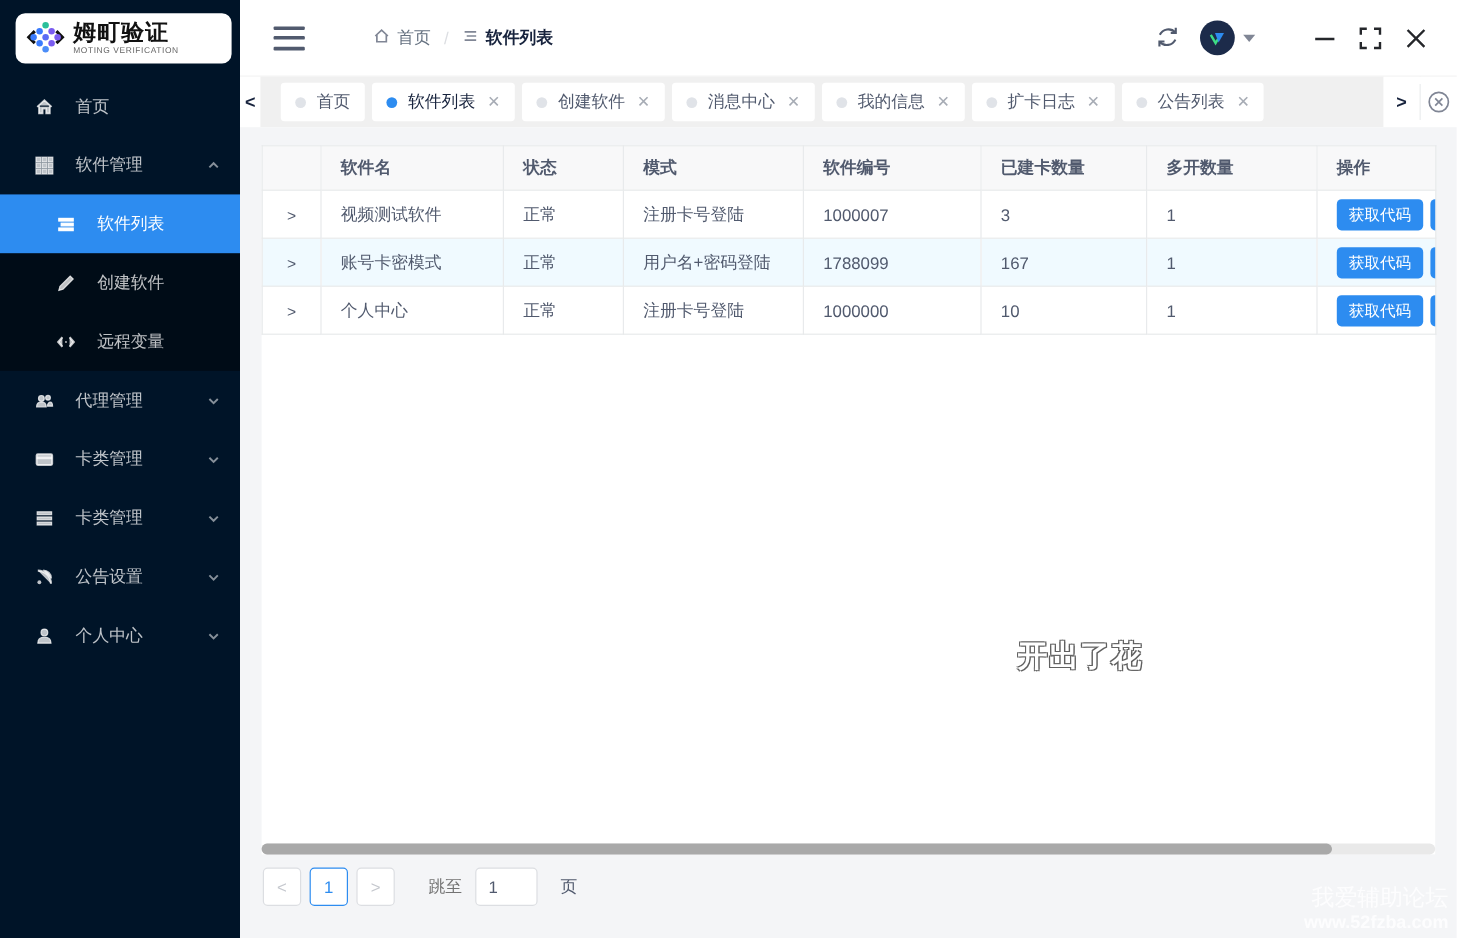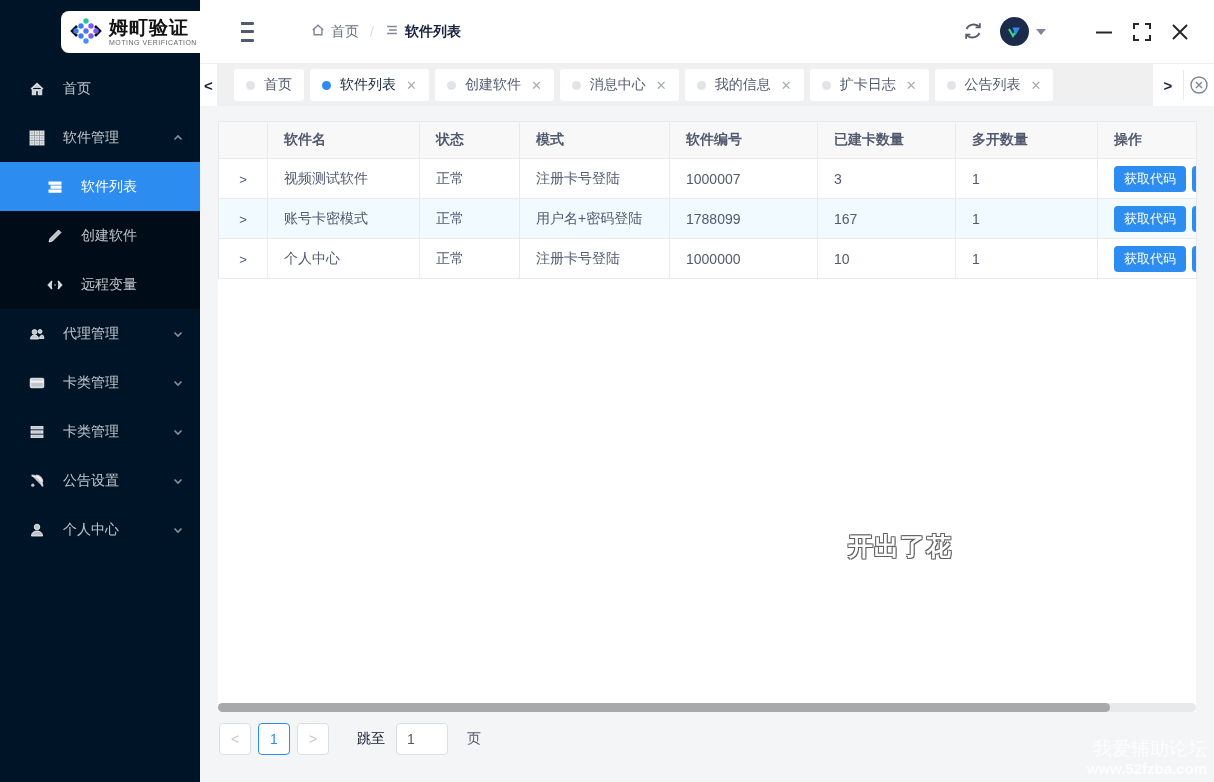--- a/index.html
+++ b/index.html
@@ -1,21 +1,21 @@
 <!DOCTYPE html>
 <html><head>
 <meta charset="utf-8">
 <style>
   * { box-sizing: border-box; margin: 0; padding: 0; }
   html,body { width:1214px; height:782px; overflow:hidden; }
   body { font-family:"Liberation Sans","DejaVu Sans",sans-serif; font-size:14px; color:#515a6e; background:#fff; position:relative; }
 
   
   .sidebar { position:absolute; left:0; top:0; width:200px; height:782px; background:#001428; z-index:5; }
-  .logo-card { position:absolute; left:13px; top:11px; width:180px; height:42px; background:#fff; border-radius:8px; display:flex; align-items:center; padding:0 8px; gap:6px;margin-left:48px; }
+  .logo-card { position:absolute; left:13px; top:11px; width:180px; height:42px; background:#fff; border-radius:8px; display:flex; align-items:center; padding:0 8px; gap:6px; }
   .logo-text { display:flex; flex-direction:column; line-height:1; }
   .logo-title { font-size:19px; font-weight:bold; color:#111; letter-spacing:1px; }
   .logo-sub { font-size:7px; color:#666; letter-spacing:.5px; margin-top:2px; }
   .menu { position:absolute; top:64px; left:0; width:200px; }
   .menu-item { height:49px; display:flex; align-items:center; padding:0 16px 0 28px; color:rgba(255,255,255,.75); cursor:pointer; }
   .menu-item .mi-label { margin-left:18px; flex:1; }
   .submenu { background:#000c17; }
   .submenu .menu-item { padding-left:46px; }
   .submenu .menu-item .mi-label { margin-left:18px; }
   .menu-item.active { background:#2d8cf0; color:#fff; }
@@ -80,21 +80,21 @@
   .hscroll-thumb { position:absolute; left:0; top:0; width:892px; height:9px; background:#a9a9a9; border-radius:5px; cursor:pointer; }
 
   
   .center-mark { position:absolute; left:648px; top:424px; font-size:25px; font-weight:bold; color:#fff; letter-spacing:1px;
       text-shadow:-1px -1px 0 #606060, 1px -1px 0 #606060, -1px 1px 0 #606060, 1px 1px 0 #606060; pointer-events:none; }
 
   
   .pager { position:absolute; left:19px; top:617px; display:flex; align-items:center; }
   .pg-btn { width:32px; height:32px; border:1px solid #dcdee2; border-radius:4px; background:#fff; display:flex; align-items:center; justify-content:center; color:#c5c8ce; margin-right:7px; cursor:pointer; font-size:14px; }
   .pg-btn.current { border-color:#2d8cf0; color:#2d8cf0; }
-  .pg-jump-label { margin-left:21px; color:#0f172a; }
+  .pg-jump-label { margin-left:21px; color:#737373; }
   .pg-input { width:52px; height:32px; border:1px solid #dcdee2; border-radius:4px; margin-left:11px; padding:0 0 0 10px; font-size:14px; color:#515a6e; outline:none; font-family:inherit; }
   .pg-page-label { margin-left:19px; color:#515a6e; }
 
   
   .corner-mark { position:absolute; right:7px; bottom:3px; text-align:right; color:#fdfdfe; pointer-events:none; line-height:1.25; }
   .corner-mark .l1 { font-size:19px; }
   .corner-mark .l2 { font-size:15px; font-weight:bold; }
 </style>
 </head>
 <body>

